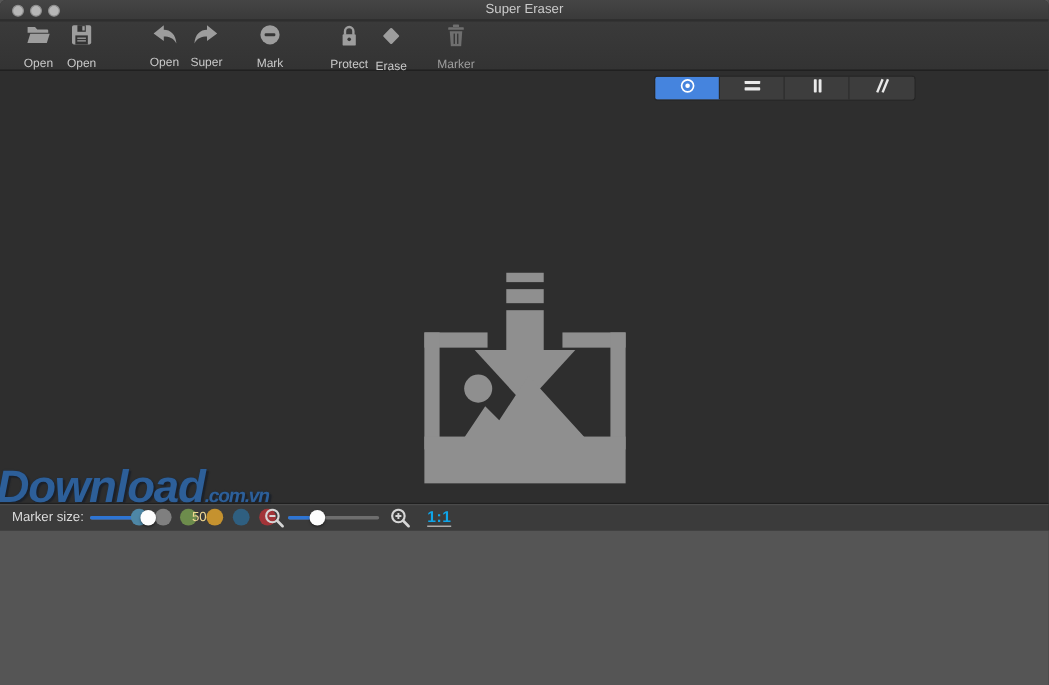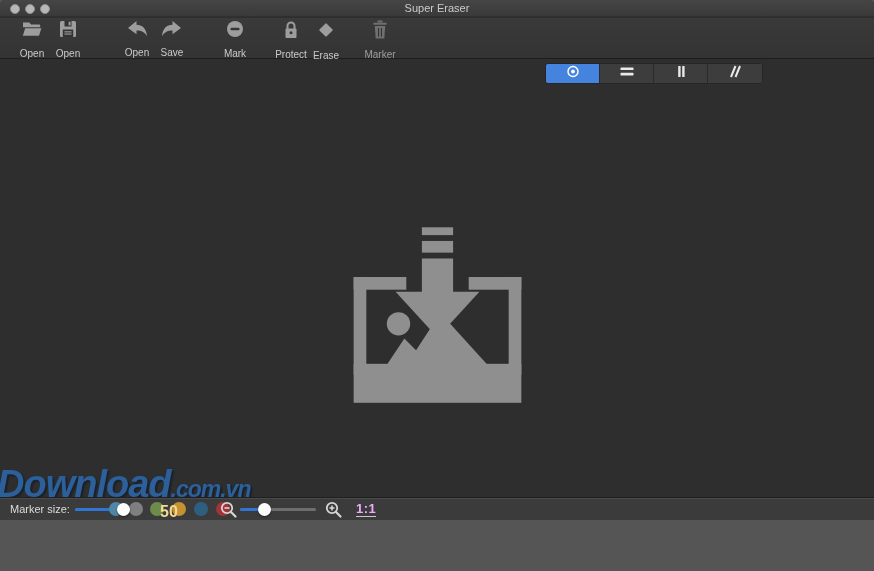--- a/index.html
+++ b/index.html
@@ -1,18 +1,18 @@
 <!DOCTYPE html>
 <html><head>
 <meta charset="utf-8">
 <style>
   * { margin:0; padding:0; box-sizing:border-box; }
   body { background:#555; font-family:"Liberation Sans", sans-serif; }
   .window{
-    position:relative; width:874px; height:520px; overflow:hidden;
+    position:relative; width:874px; height:442px; overflow:hidden;
     background:#2e2e2e; border-radius:5px 5px 0 0;
   }
   
   .titlebar{
     position:absolute; left:0; top:0; width:874px; height:17px;
     background:linear-gradient(#454545,#3a3a3a);
     border-bottom:1px solid #303030;
   }
   .traffic{ position:absolute; top:4px; width:10px; height:10px; border-radius:50%;
     background:#b7b7b7; border:1px solid #8f8f8f; }
@@ -53,47 +53,47 @@
   .segment.selected{ background:#4584de; }
   .drop-icon{ position:absolute; left:340px; top:162px; }
   
   .watermark{
     position:absolute; left:-3px; bottom:17px; z-index:1;
     font-style:italic; font-weight:bold; color:#2d5f99; white-space:nowrap;
     letter-spacing:-1px; text-shadow:2px 2px 1px rgba(10,20,35,.45), 0 0 1px #16304f;
     line-height:1;
   }
   .wm-main{ font-size:38px; }
-  .wm-suffix{ font-size:23px; }
+  .wm-suffix{ font-size:16px; }
   
   .statusbar{
     position:absolute; left:0; bottom:0; width:874px; height:23px; z-index:5;
     background:#3b3b3b; border-top:1px solid #1f1f1f;
     box-shadow:inset 0 1px 0 #4a4a4a;
   }
   .marker-label{
     position:absolute; left:10px; top:0; line-height:23px;
     font-size:11px; color:#dcdcdc;
   }
   .slider{ position:absolute; top:0; height:23px; }
   .track{ position:absolute; top:10px; height:3px; border-radius:2px; background:#6e6e6e; width:100%; }
   .track-fill{ position:absolute; top:0; left:0; height:3px; border-radius:2px; background:#2e75d4; }
   .knob{
     position:absolute; top:5px; width:13px; height:13px; border-radius:50%;
     background:#fdfdfd; box-shadow:0 1px 2px rgba(0,0,0,.5); z-index:3;
   }
   .swatch{ position:absolute; top:4px; width:14px; height:14px; border-radius:50%; z-index:2; }
   .size-value{
     position:absolute; left:160px; top:5px; z-index:4;
-    font-size:16px; font-weight:bold; color:#f2d993;
+    font-size:11px; font-weight:normal; color:#f2d993;
   }
   .mag{ position:absolute; top:2px; z-index:4; }
   .ratio{
     position:absolute; left:356px; top:3px; font-size:13px; font-weight:bold;
-    color:#f0abfc; border-bottom:1.5px solid #c9c9c9; padding-bottom:0px;
+    color:#0ea5e9; border-bottom:1.5px solid #c9c9c9; padding-bottom:0px;
     letter-spacing:0.5px;
   }
 </style>
 </head>
 <body>
 
 <div class="window">
 
   <div class="titlebar">
     <div class="traffic t-close"></div>
@@ -136,24 +136,24 @@
       </span>
       <span class="lb">Open</span>
     </div>
 
     <div class="tb-btn" style="left:149px">
       <span class="ic">
         <svg width="22" height="17" viewBox="0 0 22 17" fill="#9d9d9d">
           <path d="M2,8 L10.5,1 L10.5,4.8 C16,4.8 20.5,8.6 21,16.2 C18.5,11.6 15,10.4 10.5,10.4 L10.5,14.2 Z" transform="scale(-1,1) translate(-22,0)"></path>
         </svg>
       </span>
-      <span class="lb">Save</span>
-    </div>
-
-    <div class="tb-btn" style="left:212px">
+      <span class="lb">Super</span>
+    </div>
+
+    <div class="tb-btn" style="left:202px">
       <span class="ic">
         <svg width="18" height="18" viewBox="0 0 18 18">
           <circle cx="9" cy="9" r="8" fill="#9d9d9d"></circle>
           <rect x="4.5" y="7.8" width="9" height="2.4" rx="1" fill="#353535"></rect>
         </svg>
       </span>
       <span class="lb">Mark</span>
     </div>
 
     <div class="tb-btn" style="left:268px">

